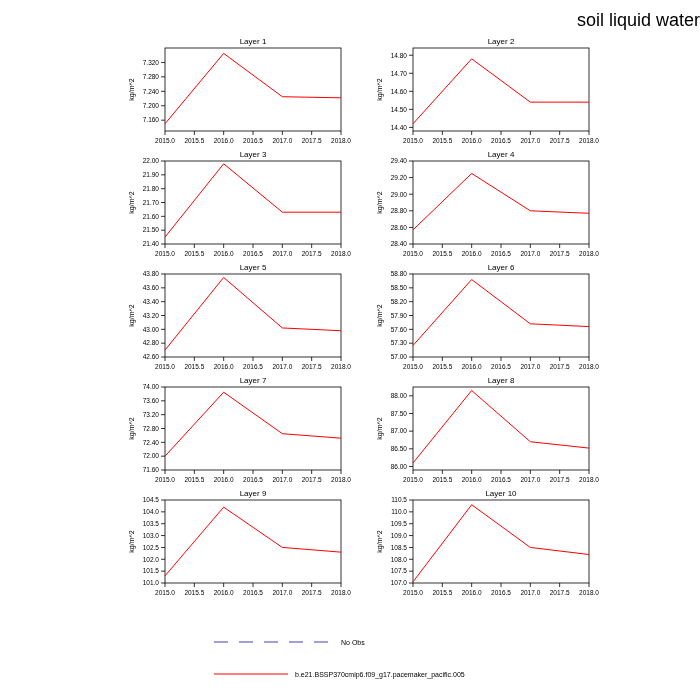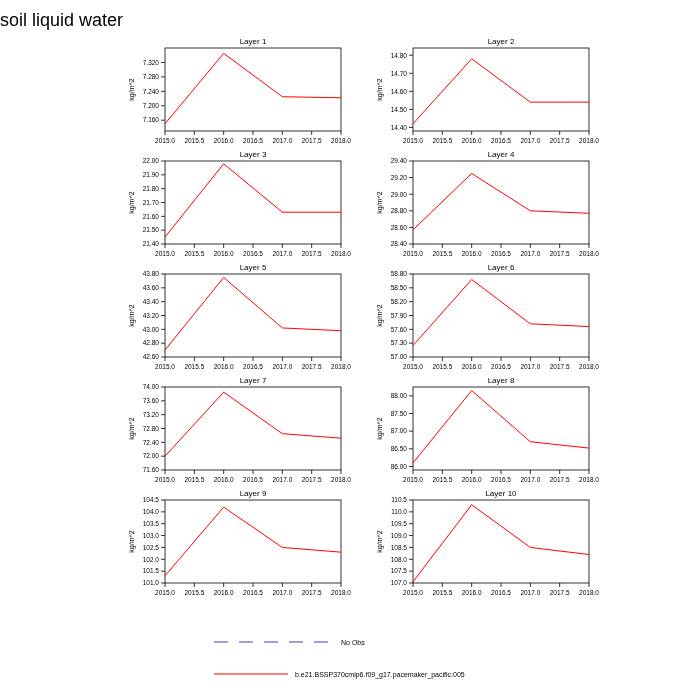--- a/index.html
+++ b/index.html
@@ -3,21 +3,21 @@
 <meta charset="utf-8">
 <style>
   html,body { margin:0; padding:0; }
   body {
     width:700px; height:700px; position:relative; overflow:hidden;
     background:#ffffff; color:#000;
     font-family:"Liberation Sans", sans-serif;
   }
   .page-title {
     position:absolute; top:10px; left:0; width:700px;
-    text-align:left; font-size:18px; font-weight:400;
+    text-align:right; font-size:18px; font-weight:400;
   }
   .charts-grid {
     position:absolute; left:129px; top:34px; width:496px;
     display:grid; grid-template-columns:248px 248px; grid-auto-rows:113px;
   }
   .chart-cell { width:248px; height:113px; }
   .chart-cell svg { overflow:visible; display:block; }
   .legend-item {
     position:absolute; display:flex; align-items:center; font-size:7px;
     white-space:nowrap;

